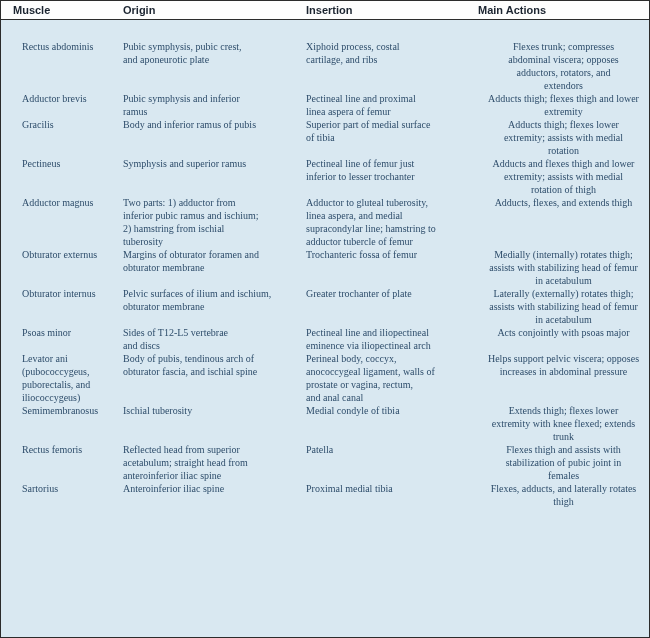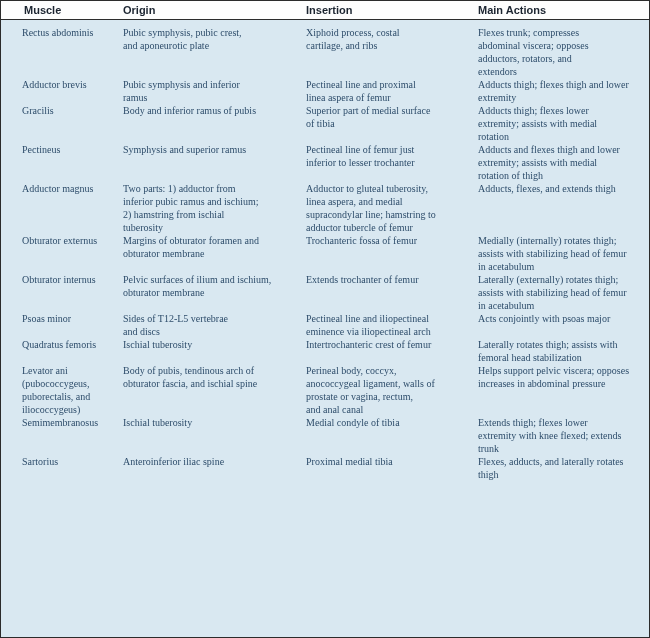--- a/index.html
+++ b/index.html
@@ -31,32 +31,32 @@
     text-align: left;
     vertical-align: middle;
     font-family: "Liberation Sans", sans-serif;
     font-weight: bold;
     font-size: 11px;
     line-height: 12px;
     color: var(--header-text, #1b2430);
     padding: 3px 4px 3px 0;
     border-bottom: 1px solid var(--border, #2b2b2b);
   }
-  thead th:first-child { padding-left: 23px; }
+  thead th:first-child { padding-left: 12px; }
   tbody td {
     vertical-align: top;
     font-size: 10px;
     line-height: 13px;
     color: var(--text, #2e4d6b);
     white-space: pre-line;
     padding: 0 5px 0 0;
   }
   tbody td:first-child { padding-left: 21px; }
-  tbody td:last-child  { padding-right: 2px; }
-  tbody tr:first-child td { padding-top: 6px; }
+  tbody td:last-child  { padding-right: 2px; text-align: center; }
+  tbody tr:first-child td { padding-top: 20px; }
 </style>
 </head>
 <body>
 
 <div class="table-frame">
   <table class="muscle-table">
     <colgroup>
       <col class="c1">
         <col class="c2">
         <col class="c3">
@@ -127,39 +127,32 @@
 obturator membrane</td>
         <td>Trochanteric fossa of femur</td>
         <td>Medially (internally) rotates thigh;
 assists with stabilizing head of femur
 in acetabulum</td>
       </tr>
       <tr>
         <td>Obturator internus</td>
         <td>Pelvic surfaces of ilium and ischium,
 obturator membrane</td>
-        <td>Extends trochanter of femur</td>
+        <td>Greater trochanter of plate</td>
         <td>Laterally (externally) rotates thigh;
 assists with stabilizing head of femur
 in acetabulum</td>
       </tr>
       <tr>
         <td>Psoas minor</td>
         <td>Sides of T12-L5 vertebrae
 and discs</td>
         <td>Pectineal line and iliopectineal
 eminence via iliopectineal arch</td>
         <td>Acts conjointly with psoas major</td>
-      </tr>
-      <tr>
-        <td>Quadratus femoris</td>
-        <td>Ischial tuberosity</td>
-        <td>Intertrochanteric crest of femur</td>
-        <td>Laterally rotates thigh; assists with
-femoral head stabilization</td>
       </tr>
       <tr>
         <td>Levator ani
 (pubococcygeus,
 puborectalis, and
 iliococcygeus)</td>
         <td>Body of pubis, tendinous arch of
 obturator fascia, and ischial spine</td>
         <td>Perineal body, coccyx,
 anococcygeal ligament, walls of
@@ -170,20 +163,30 @@
       </tr>
       <tr>
         <td>Semimembranosus</td>
         <td>Ischial tuberosity</td>
         <td>Medial condyle of tibia</td>
         <td>Extends thigh; flexes lower
 extremity with knee flexed; extends
 trunk</td>
       </tr>
       <tr>
+        <td>Rectus femoris</td>
+        <td>Reflected head from superior
+acetabulum; straight head from
+anteroinferior iliac spine</td>
+        <td>Patella</td>
+        <td>Flexes thigh and assists with
+stabilization of pubic joint in
+females</td>
+      </tr>
+      <tr>
         <td>Sartorius</td>
         <td>Anteroinferior iliac spine</td>
         <td>Proximal medial tibia</td>
         <td>Flexes, adducts, and laterally rotates
 thigh</td>
       </tr>
     </tbody>
   </table>
 </div>
 

